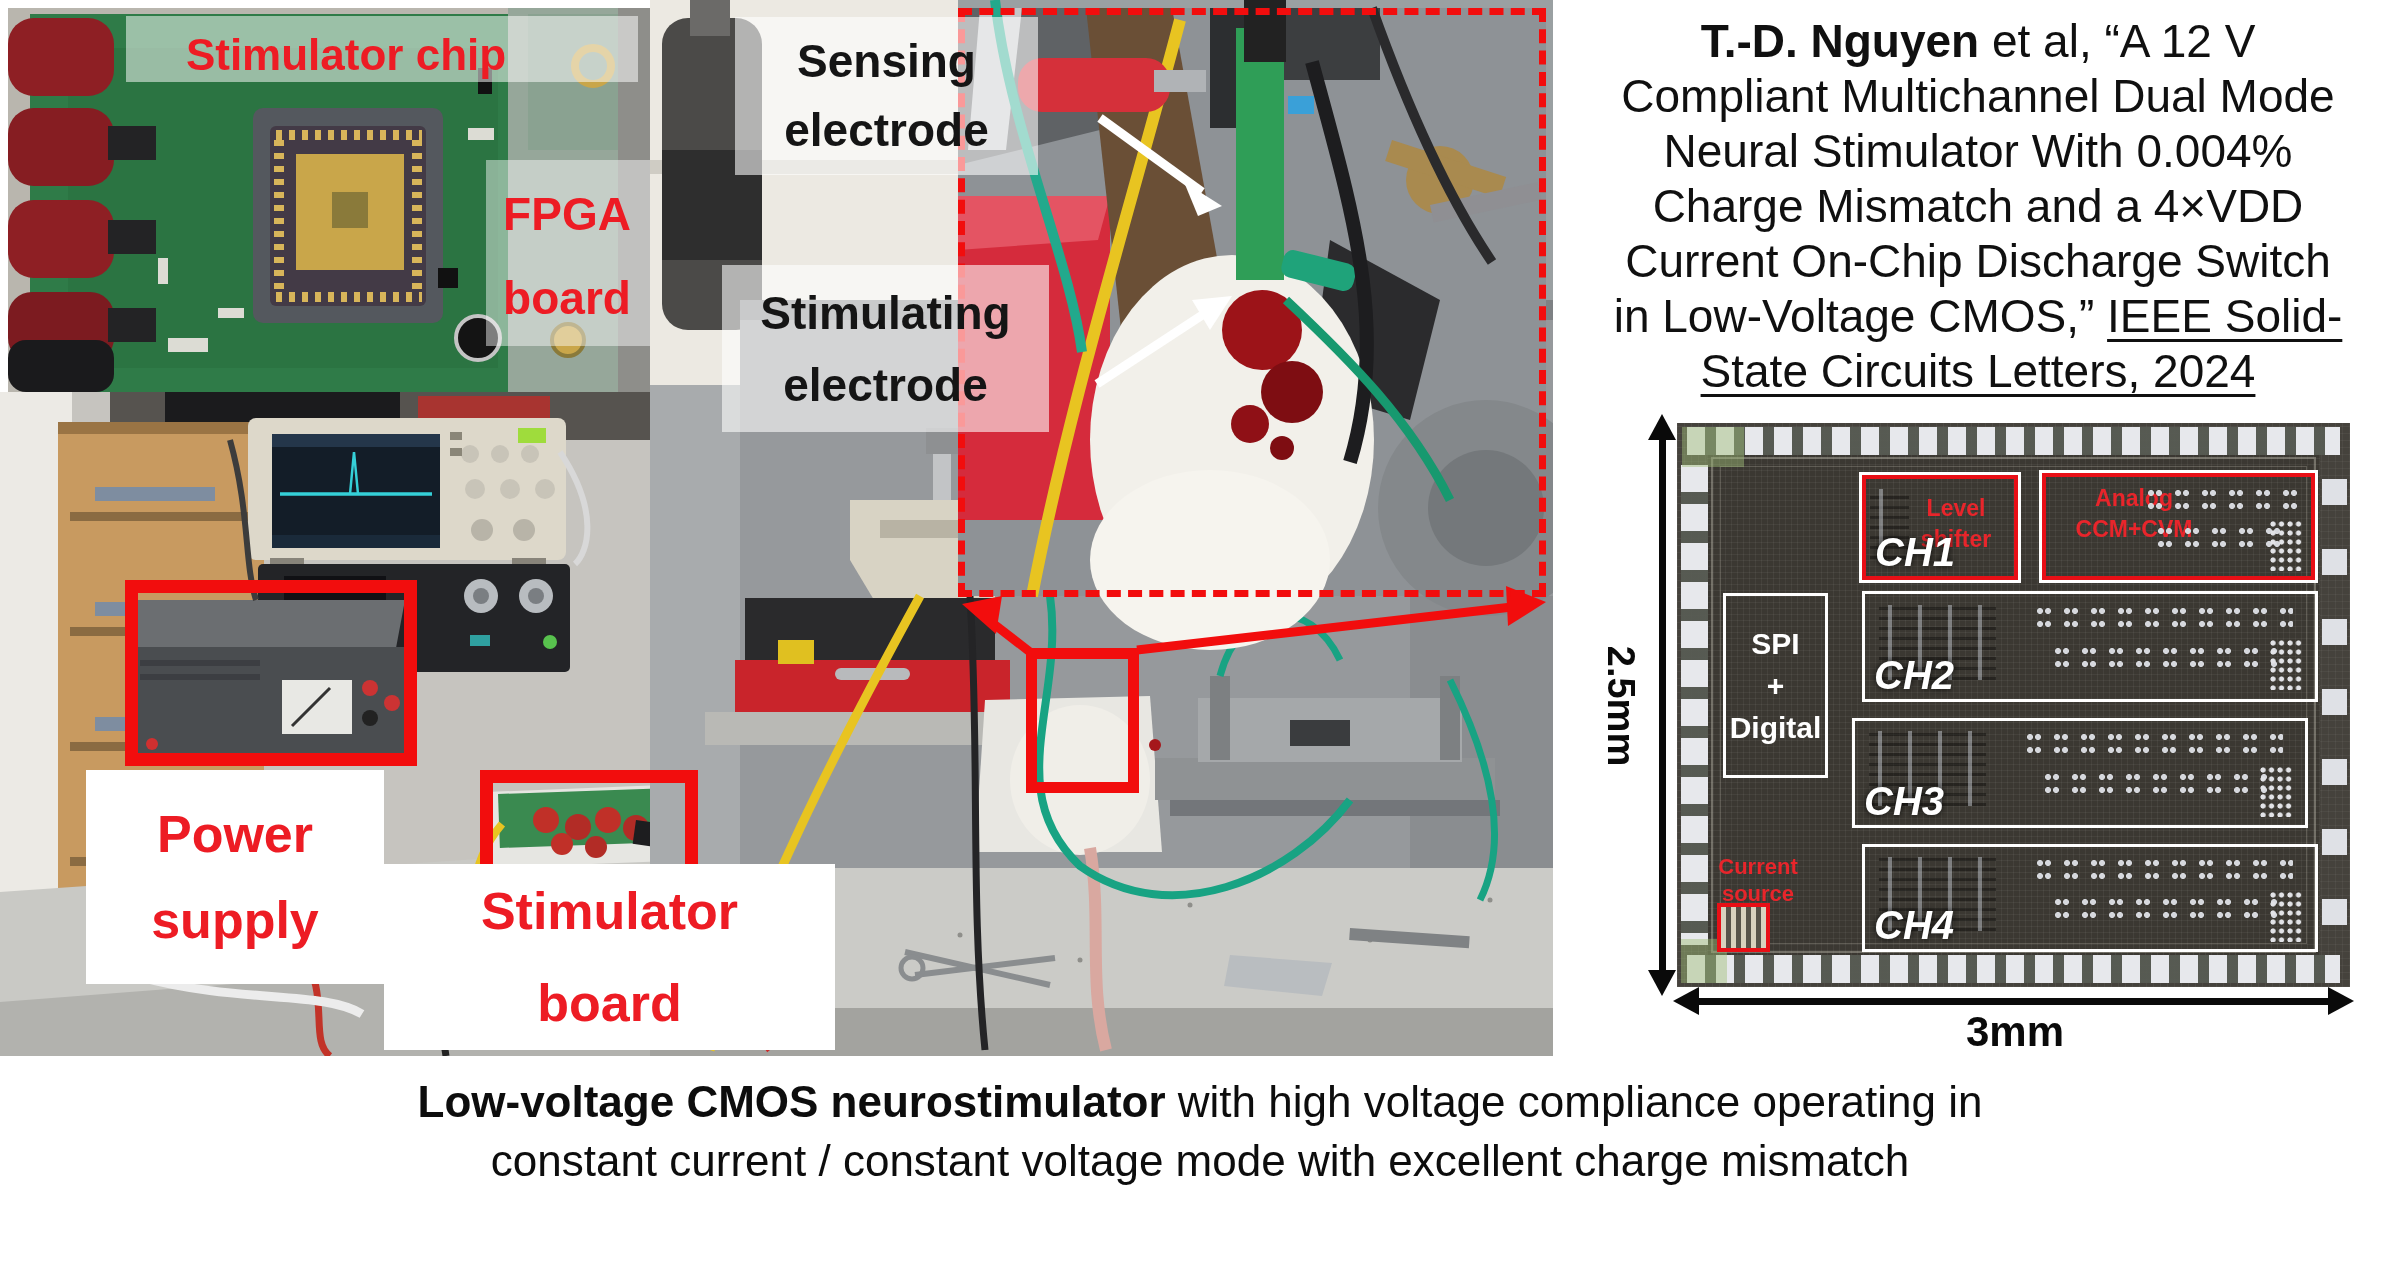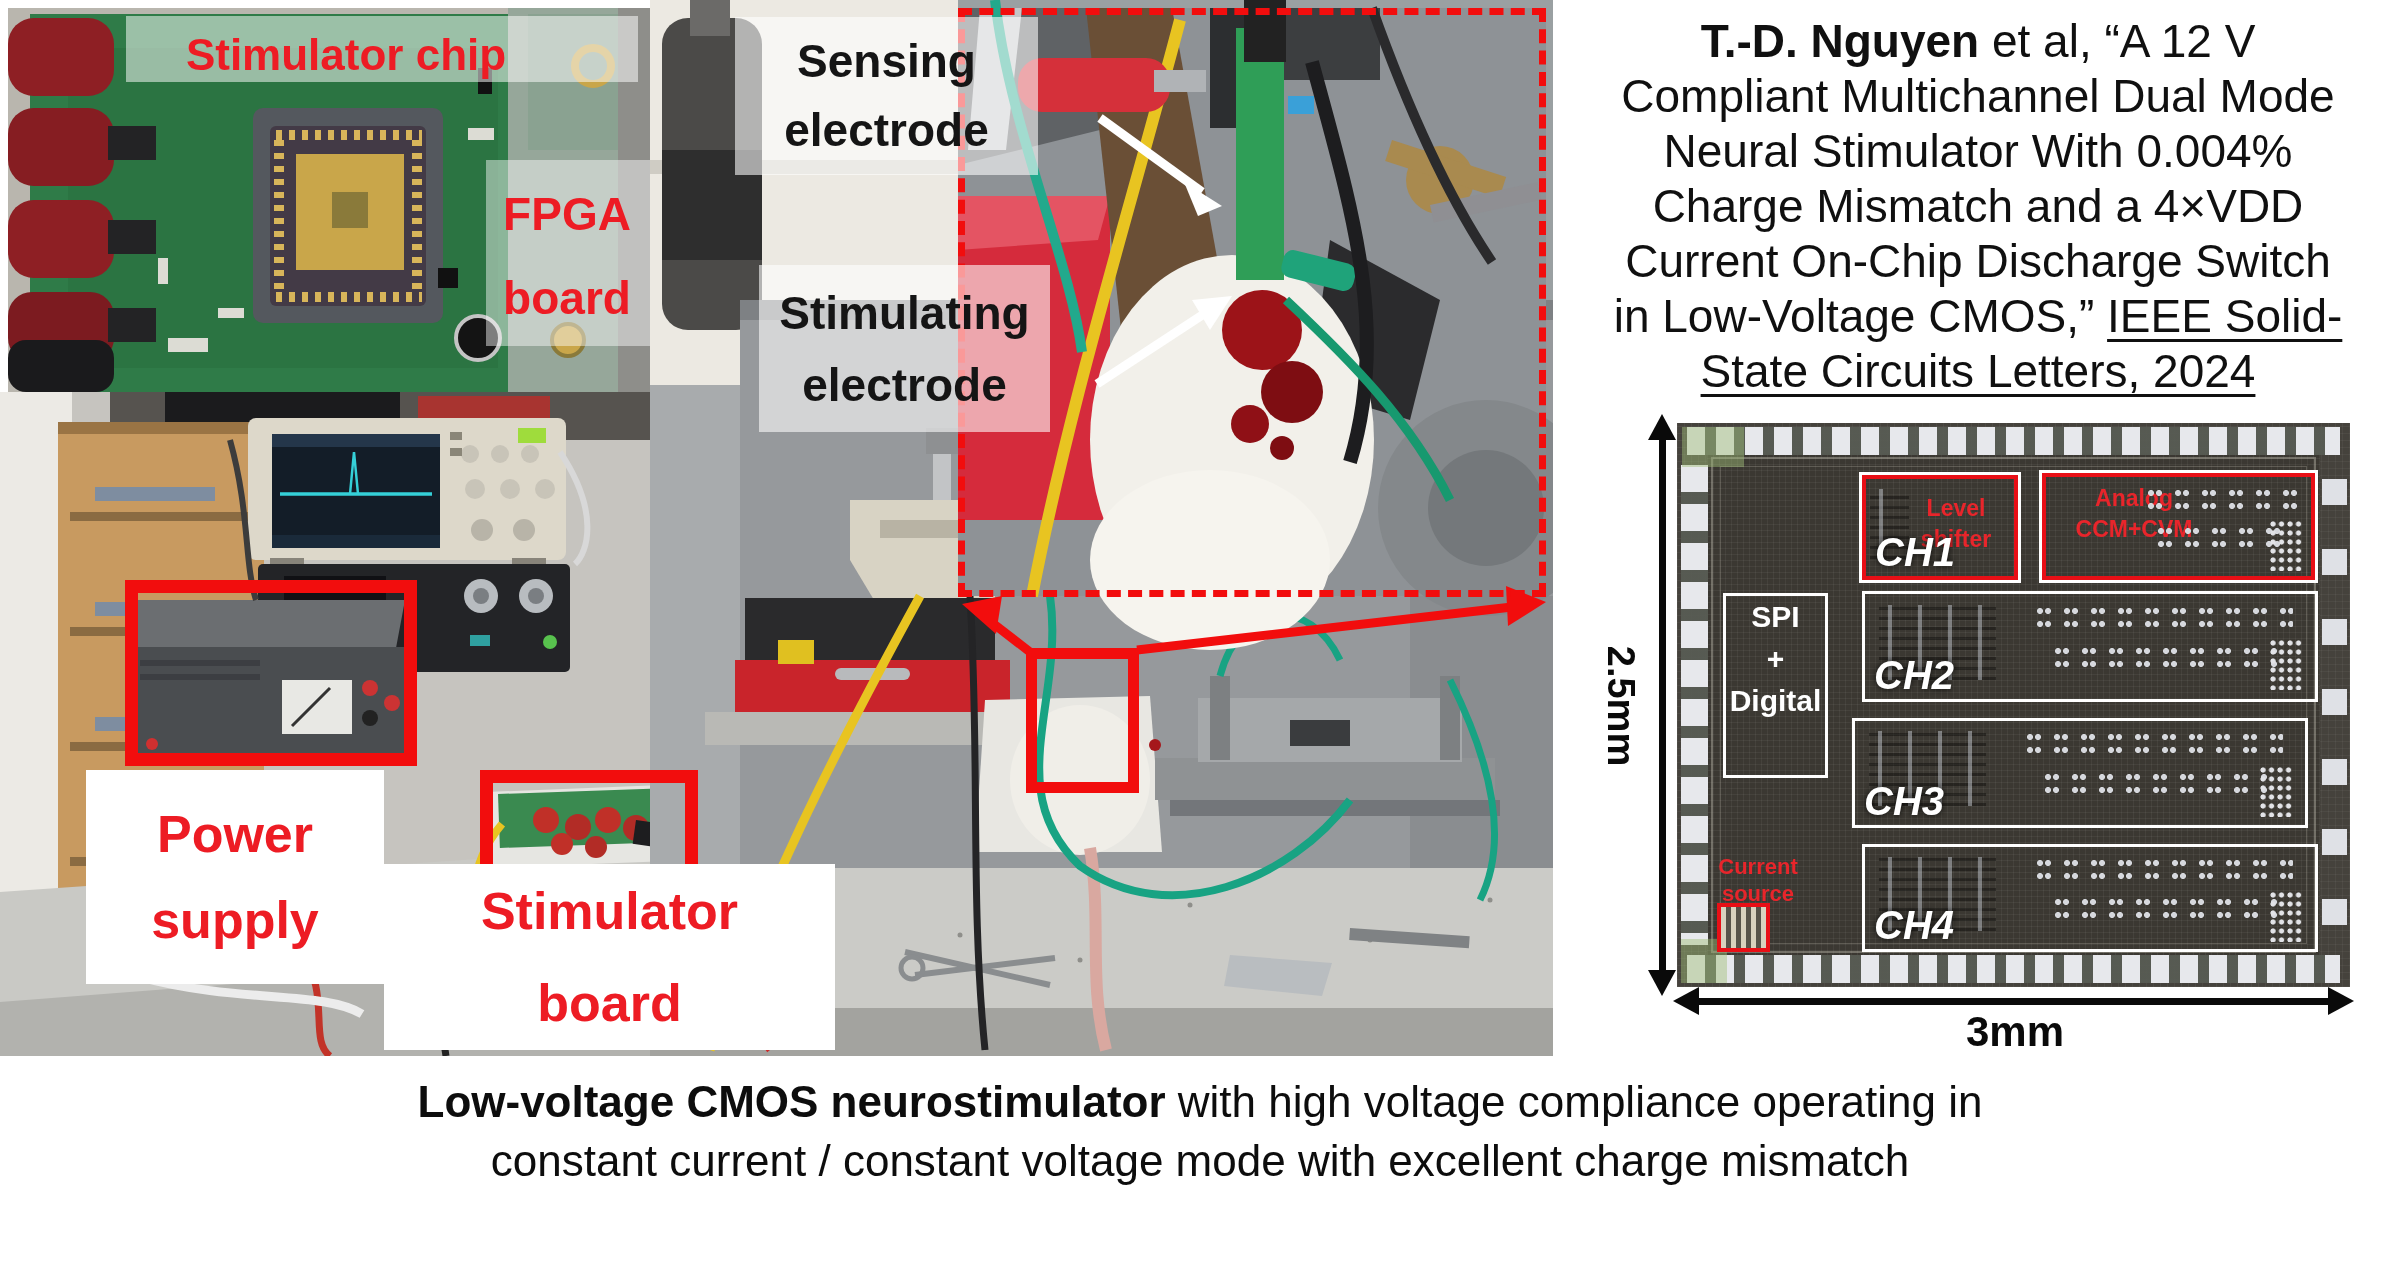--- a/index.html
+++ b/index.html
@@ -8,22 +8,22 @@
   .abs{position:absolute;}
   svg{display:block;}
 
   
   .red-text{color:#ed1c24;font-weight:bold;}
   .lbl{display:flex;flex-direction:column;align-items:center;justify-content:center;text-align:center;}
   .lbl-stimchip{left:170px;top:22px;width:352px;height:66px;font-size:44px;z-index:6;}
   .lbl-fpga{left:492px;top:168px;width:150px;height:176px;font-size:46px;line-height:84px;z-index:6;}
   .lbl-sensing{left:735px;top:17px;width:303px;height:158px;background:rgba(255,255,255,0.58);
                color:#151515;font-weight:bold;font-size:46px;line-height:69px;z-index:6;}
-  .lbl-stimulating{left:722px;top:265px;width:291px;height:167px;background:rgba(255,255,255,0.58);
-               color:#151515;font-weight:bold;font-size:46px;line-height:72px;z-index:6;margin-left:37px;}
+  .lbl-stimulating{left:722px;top:265px;width:327px;height:167px;background:rgba(255,255,255,0.58);
+               color:#151515;font-weight:bold;font-size:46px;line-height:72px;z-index:6;}
   .lbl-power{left:86px;top:770px;width:298px;height:214px;background:#ffffff;font-size:52px;line-height:86px;z-index:7;}
   .lbl-stimboard{left:384px;top:864px;width:451px;height:186px;background:#ffffff;font-size:52px;line-height:92px;z-index:7;}
 
   
   .redbox{position:absolute;box-sizing:border-box;border-style:solid;border-color:#f20d0d;z-index:5;}
   .box-power{left:125px;top:580px;width:292px;height:186px;border-width:13px;}
   .box-stimboard{left:480px;top:770px;width:218px;height:108px;border-width:13px;}
   .box-electrode{left:1026px;top:648px;width:113px;height:145px;border-width:11px;}
   .inset-border{left:958px;top:8px;width:588px;height:589px;border-width:7px;border-style:dashed;z-index:5;}
 
@@ -54,21 +54,21 @@
   .pads-right{position:absolute;right:3px;top:56px;bottom:56px;width:25px;
        background:repeating-linear-gradient(180deg,#dfe1e6 0 26px,rgba(0,0,0,0) 26px 70px);}
   .corner-green{position:absolute;background:rgba(160,190,120,0.45);}
   .die-box{position:absolute;box-sizing:border-box;}
   .wbox{border:3px solid #ffffff;}
   .rbox{border:4px solid #e80f16;box-shadow:0 0 0 3px #ffffff;}
   .chlabel{position:absolute;left:9px;bottom:1px;color:#ffffff;font-weight:bold;font-size:40px;
            text-shadow:0 0 6px rgba(0,0,0,0.8);font-style:italic;}
   .blk-red-text{position:absolute;color:#e8252b;font-weight:bold;font-size:23px;line-height:31px;text-align:center;}
   .spi-box{left:46px;top:170px;width:105px;height:185px;display:flex;flex-direction:column;
-           align-items:center;color:#fff;font-weight:bold;font-size:30px;line-height:42px;}
+           align-items:center;justify-content:center;color:#fff;font-weight:bold;font-size:30px;line-height:42px;}
   .tex-ladder{position:absolute;left:3%;top:10%;width:26%;height:72%;opacity:.85;
        background-image:repeating-linear-gradient(90deg,rgba(205,210,218,0) 0 9px,rgba(205,210,218,0.55) 9px 13px,rgba(205,210,218,0) 13px 30px),
                         repeating-linear-gradient(0deg,rgba(15,14,12,0.55) 0 3px,rgba(0,0,0,0) 3px 10px);}
   .tex-dots-a{position:absolute;left:38%;right:5%;top:12%;height:22%;
        background-image:radial-gradient(circle at 4px 4px,#d6d8dd 2.6px,rgba(0,0,0,0) 3.4px),
                         radial-gradient(circle at 12px 4px,#d6d8dd 2.6px,rgba(0,0,0,0) 3.4px);
        background-size:27px 13px;}
   .tex-dots-b{position:absolute;left:42%;right:8%;top:50%;height:22%;
        background-image:radial-gradient(circle at 4px 4px,#d6d8dd 2.6px,rgba(0,0,0,0) 3.4px),
                         radial-gradient(circle at 12px 4px,#d6d8dd 2.6px,rgba(0,0,0,0) 3.4px);

